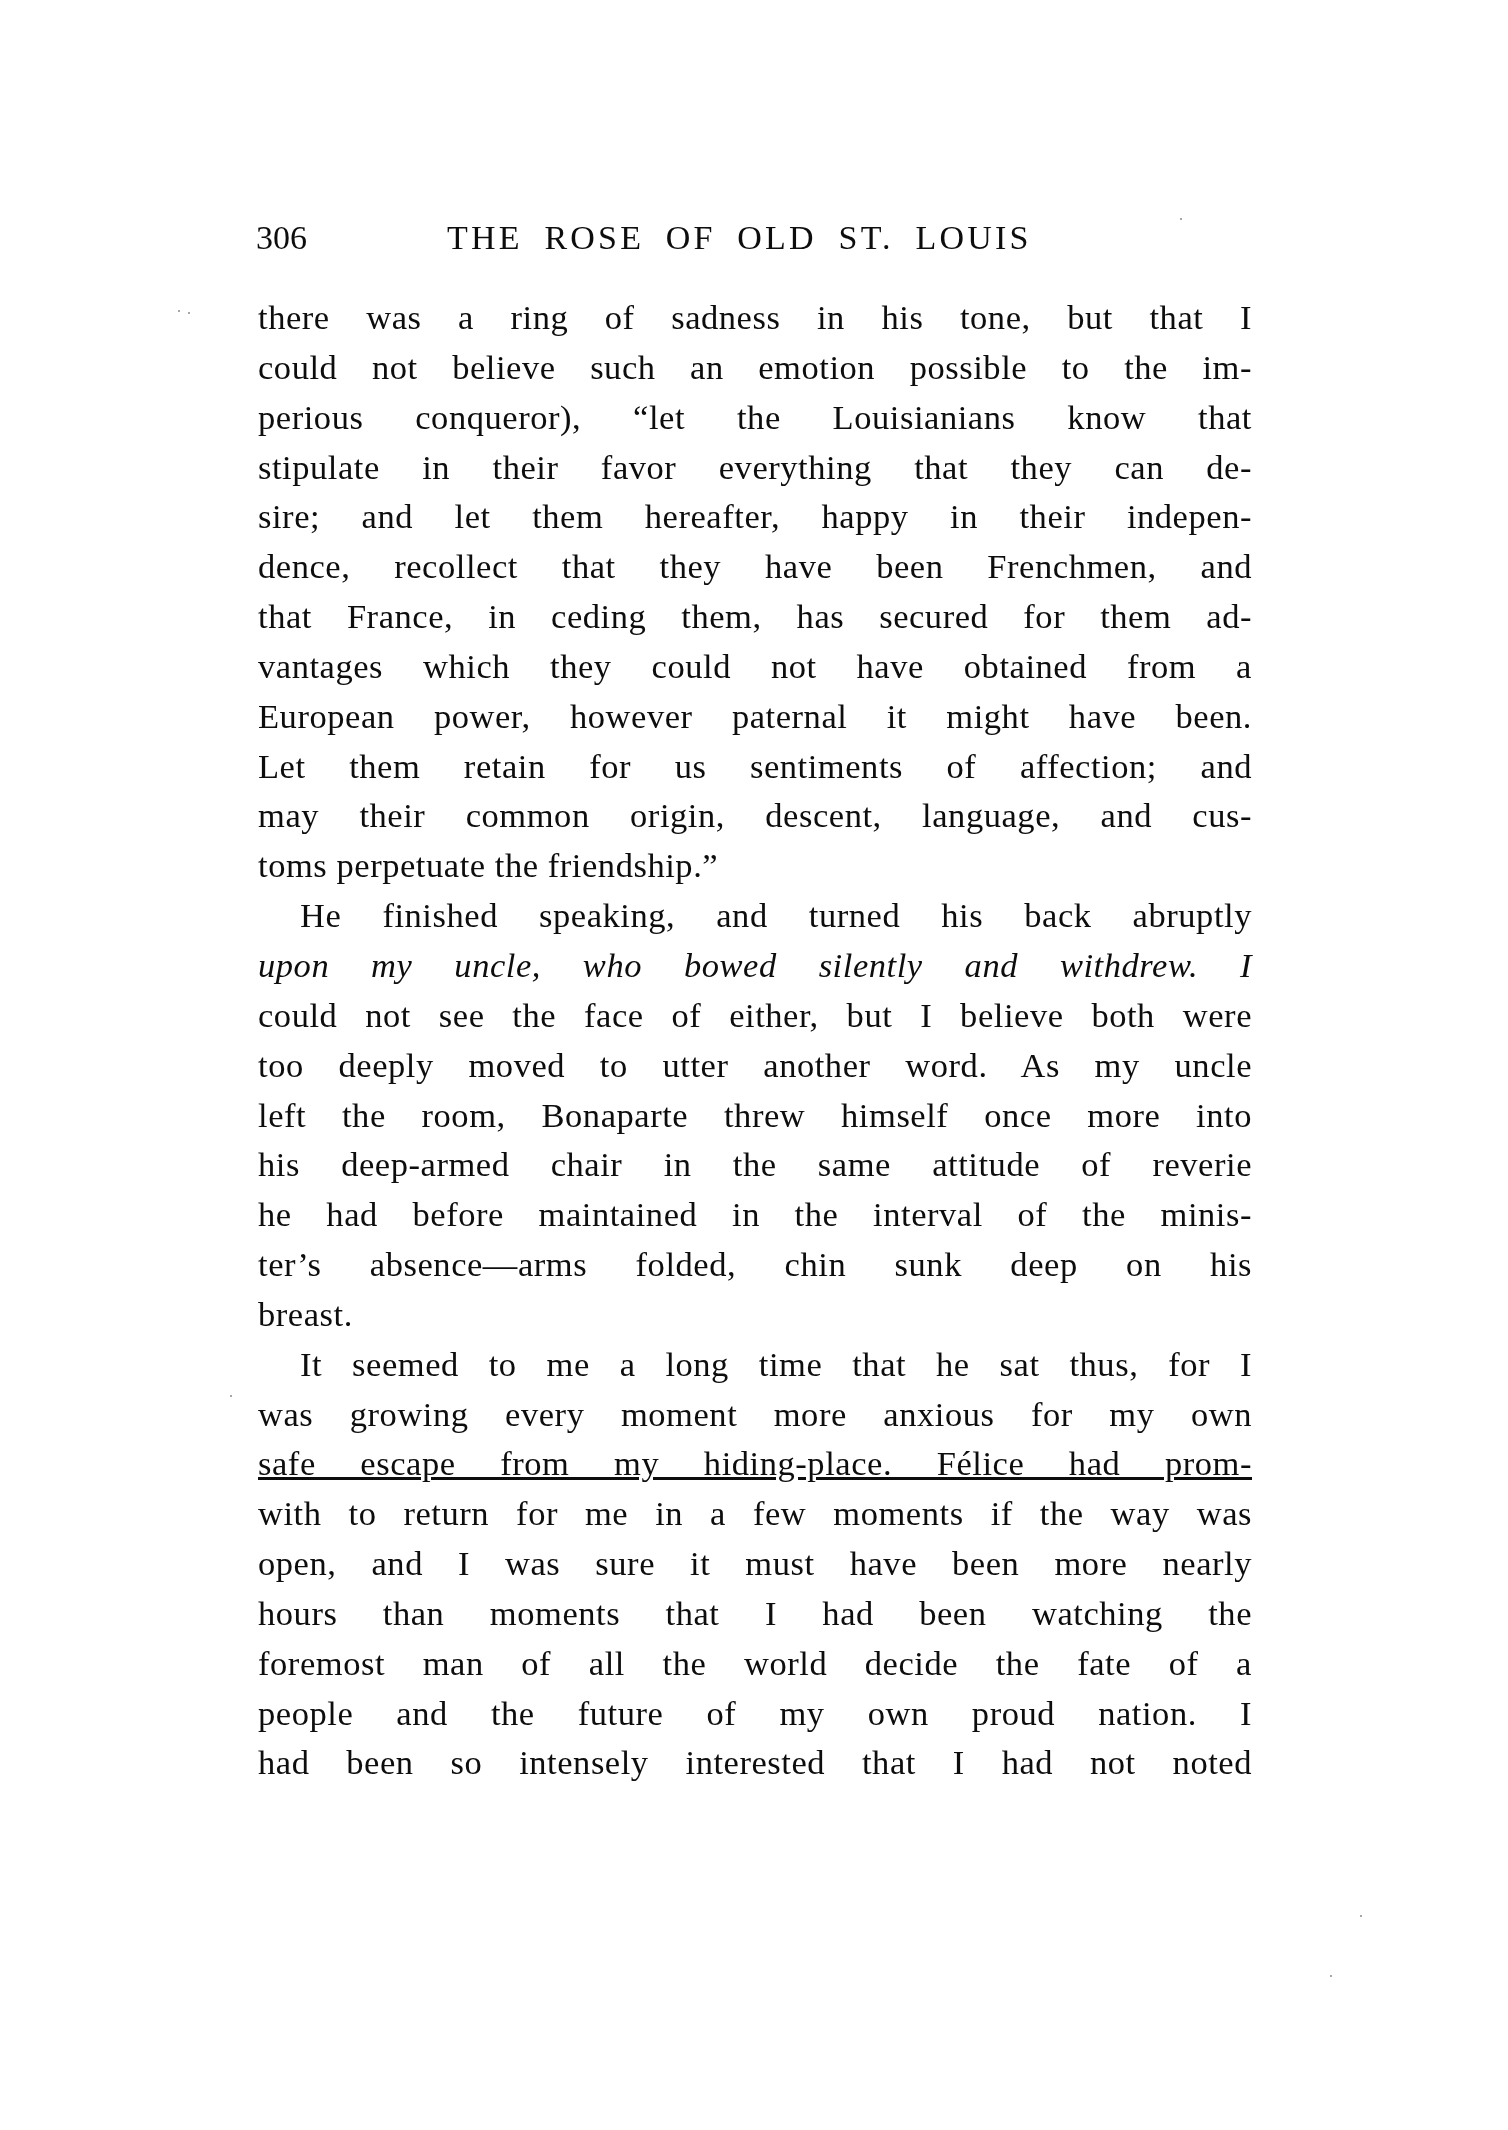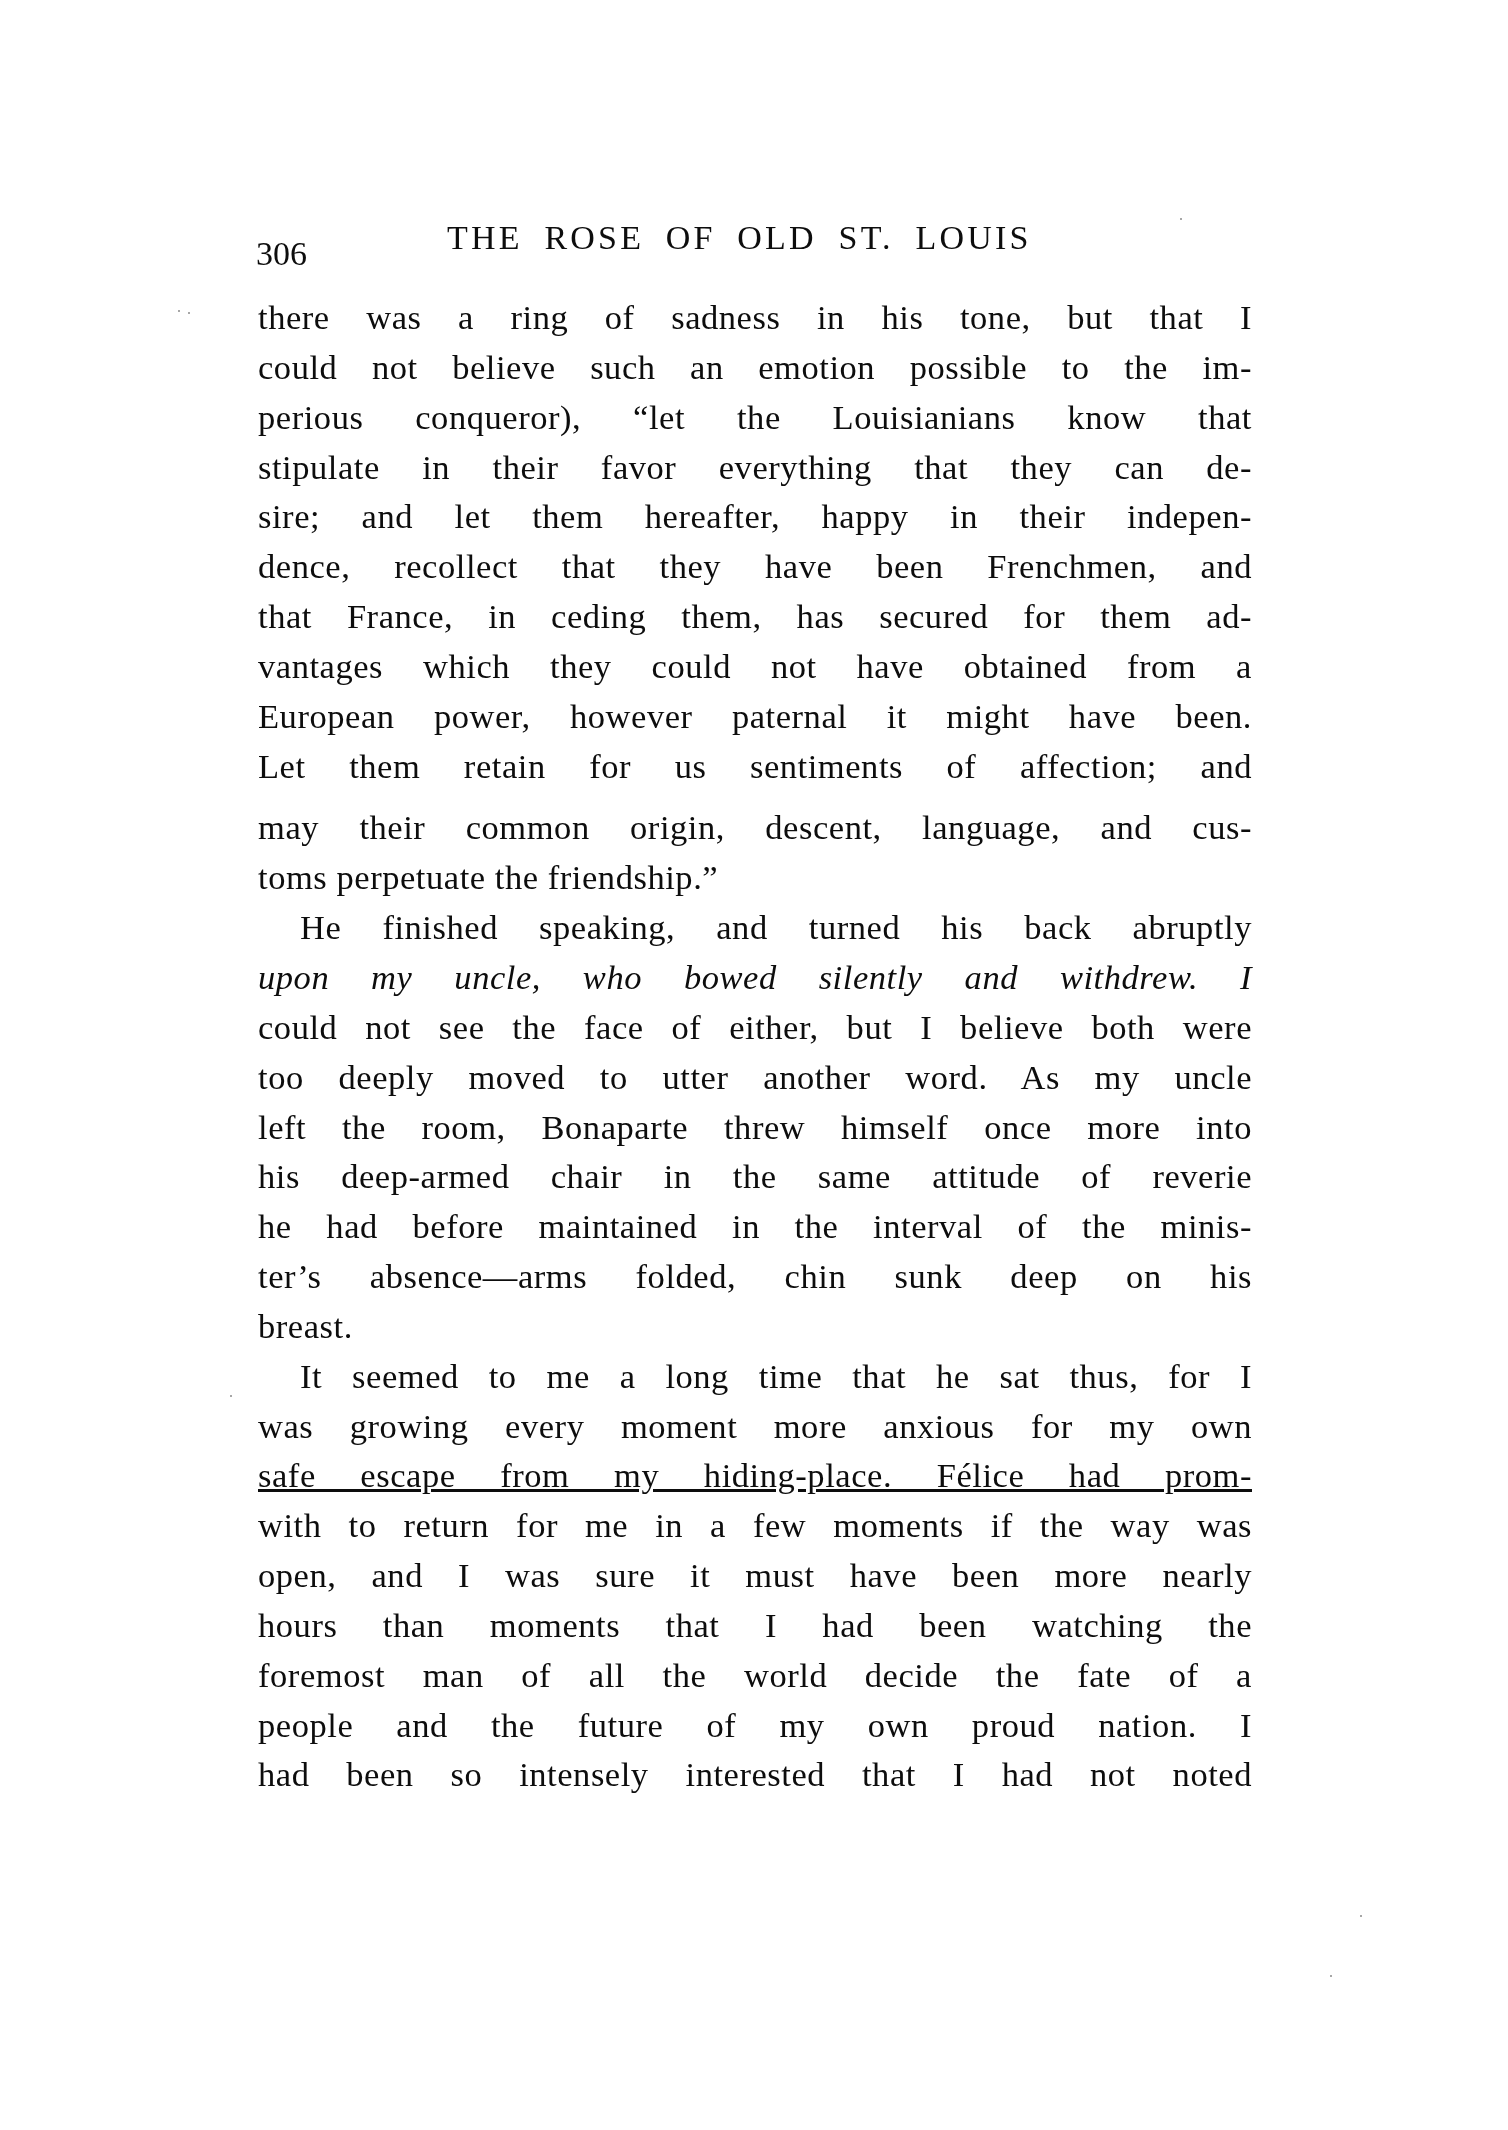--- a/index.html
+++ b/index.html
@@ -28,21 +28,21 @@
       top: 218px;
       left: 256px;
       width: 830px;
       height: 40px;
       font-size: 34px;
       line-height: 40px;
     }
     .page-number {
       position: absolute;
       left: 0;
-      top: 16px;
+      top: 0;
       letter-spacing: 0px;
     }
     .running-title {
       position: absolute;
       left: 191px;
       top: 0;
       letter-spacing: 3.2px;
       word-spacing: 10px;
       white-space: nowrap;
     }
@@ -93,21 +93,21 @@
       <span class="line" style="white-space: normal; text-align: justify; text-align-last: justify;">there was a ring of sadness in his tone, but that I</span>
       <span class="line" style="white-space: normal; text-align: justify; text-align-last: justify;">could not believe such an emotion possible to the im-</span>
       <span class="line" style="white-space: normal; text-align: justify; text-align-last: justify;">perious conqueror), “let the Louisianians know that</span>
       <span class="line" style="white-space: normal; text-align: justify; text-align-last: justify;">stipulate in their favor everything that they can de-</span>
       <span class="line" style="white-space: normal; text-align: justify; text-align-last: justify;">sire; and let them hereafter, happy in their indepen-</span>
       <span class="line" style="white-space: normal; text-align: justify; text-align-last: justify;">dence, recollect that they have been Frenchmen, and</span>
       <span class="line" style="white-space: normal; text-align: justify; text-align-last: justify;">that France, in ceding them, has secured for them ad-</span>
       <span class="line" style="white-space: normal; text-align: justify; text-align-last: justify;">vantages which they could not have obtained from a</span>
       <span class="line" style="white-space: normal; text-align: justify; text-align-last: justify;">European power, however paternal it might have been.</span>
       <span class="line" style="white-space: normal; text-align: justify; text-align-last: justify;">Let them retain for us sentiments of affection; and</span>
-      <span class="line" style="white-space: normal; text-align: justify; text-align-last: justify; margin-top: 12px;">may their common origin, descent, language, and cus-</span>
+      <span class="line" style="white-space: normal; text-align: justify; text-align-last: justify;">may their common origin, descent, language, and cus-</span>
       <span class="line last" style="white-space: nowrap;">toms perpetuate the friendship.”</span>
     </div>
 
     <div class="paragraph">
       <span class="line indent" style="white-space: normal; text-align: justify; text-align-last: justify;">He finished speaking, and turned his back abruptly</span>
       <span class="line" style="white-space: normal; text-align: justify; text-align-last: justify; font-style: italic;">upon my uncle, who bowed silently and withdrew.  I</span>
       <span class="line" style="white-space: normal; text-align: justify; text-align-last: justify;">could not see the face of either, but I believe both were</span>
       <span class="line" style="white-space: normal; text-align: justify; text-align-last: justify;">too deeply moved to utter another word.  As my uncle</span>
       <span class="line" style="white-space: normal; text-align: justify; text-align-last: justify;">left the room, Bonaparte threw himself once more into</span>
       <span class="line" style="white-space: normal; text-align: justify; text-align-last: justify;">his deep-armed chair in the same attitude of reverie</span>

